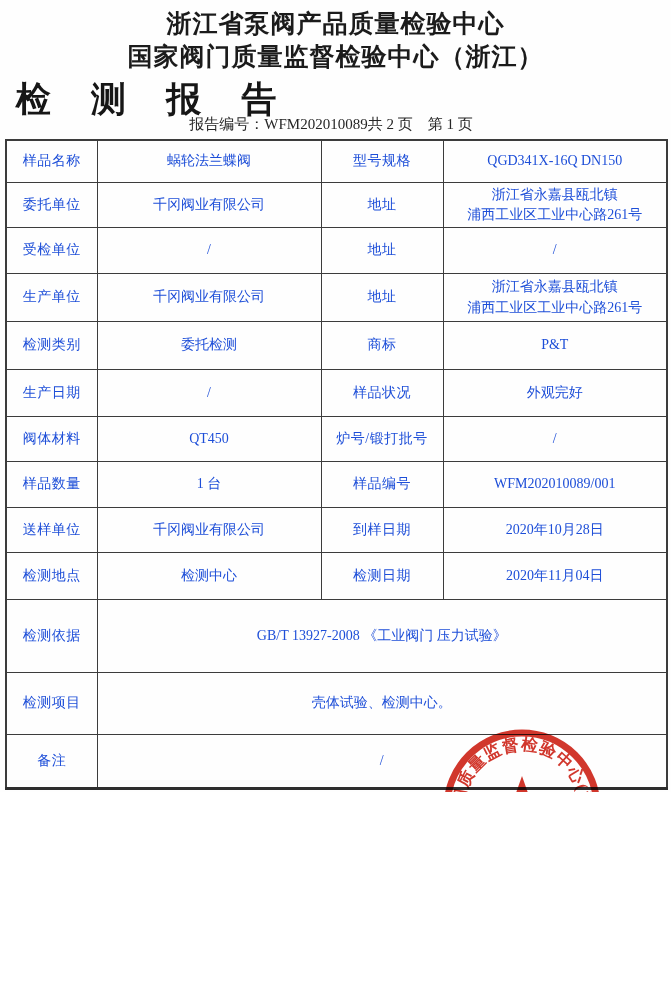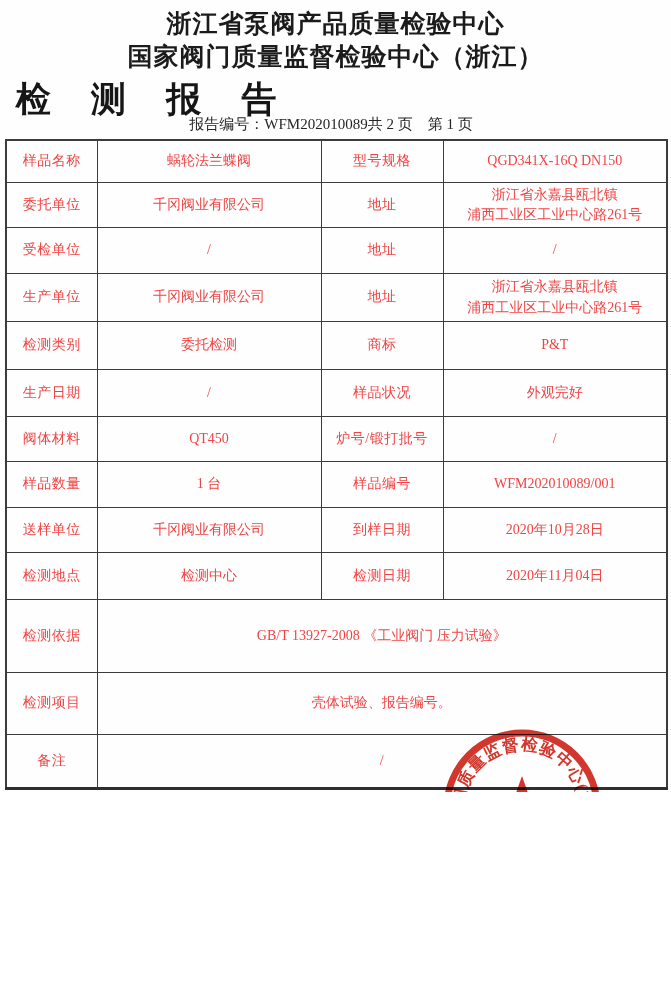--- a/index.html
+++ b/index.html
@@ -15,21 +15,21 @@
   .report-title{position:absolute;top:76px;left:0;width:100%;text-align:left;
     font-weight:bold;font-size:35px;letter-spacing:0.45em;text-indent:0.45em;color:#161616;}
   .meta{position:absolute;top:115px;left:30px;width:602px;display:flex;
     justify-content:center;font-size:15px;color:#262626;}
   table.report{
     position:absolute;top:139px;left:5px;width:661px;border-collapse:collapse;table-layout:fixed;
     border:2px solid #3c3c3c;border-bottom:3px solid #2e2e2e;
   }
   table.report td{
     border:1px solid #3c3c3c;text-align:center;vertical-align:middle;
-    font-size:14px;padding:2px 6px;color:#ef4444;white-space:pre-line;line-height:1.45;
+    font-size:14px;padding:2px 6px;color:#1d4ed8;white-space:pre-line;line-height:1.45;
   }
   td.lbl{font-size:14.5px;letter-spacing:0.5px;}
   td.addr{font-size:13.5px;line-height:1.5;}
   td.tl{text-align:left;vertical-align:top;padding:10px 10px 2px 10px;}
   td.conc-cell{text-align:left;vertical-align:top;padding:22px 10px 2px 10px;}
   tr.r1{height:42px}tr.r2{height:45px}tr.r3{height:46px}tr.r4{height:48px}
   tr.r5{height:48px}tr.r6{height:47px}tr.r7{height:45px}tr.r8{height:46px}
   tr.r9{height:45px}tr.r10{height:47px}
   tr.r-basis{height:73px}tr.r-items{height:62px}tr.r-conc{height:140px}tr.r-remark{height:54px}
   .stamp-note{position:absolute;left:424px;top:841px;font-size:15px;letter-spacing:1px;
@@ -130,21 +130,21 @@
       <td>检测中心</td>
       <td class="lbl">检测日期</td>
       <td>2020年11月04日</td>
     </tr>
     <tr class="r-basis">
       <td class="lbl">检测依据</td>
       <td colspan="3">GB/T 13927-2008 《工业阀门 压力试验》</td>
     </tr>
     <tr class="r-items">
       <td class="lbl">检测项目</td>
-      <td colspan="3" class="tl">壳体试验、报告编号。</td>
+      <td colspan="3" class="tl">壳体试验、检测中心。</td>
     </tr>
     <tr class="r-remark">
       <td class="lbl">备注</td>
       <td colspan="3">/</td>
     </tr>
   </tbody>
     </table>
 
   <div class="stamp-note">检验检测专用章</div>
   <div class="issue-date">签发日期：2020年11月11日</div>

